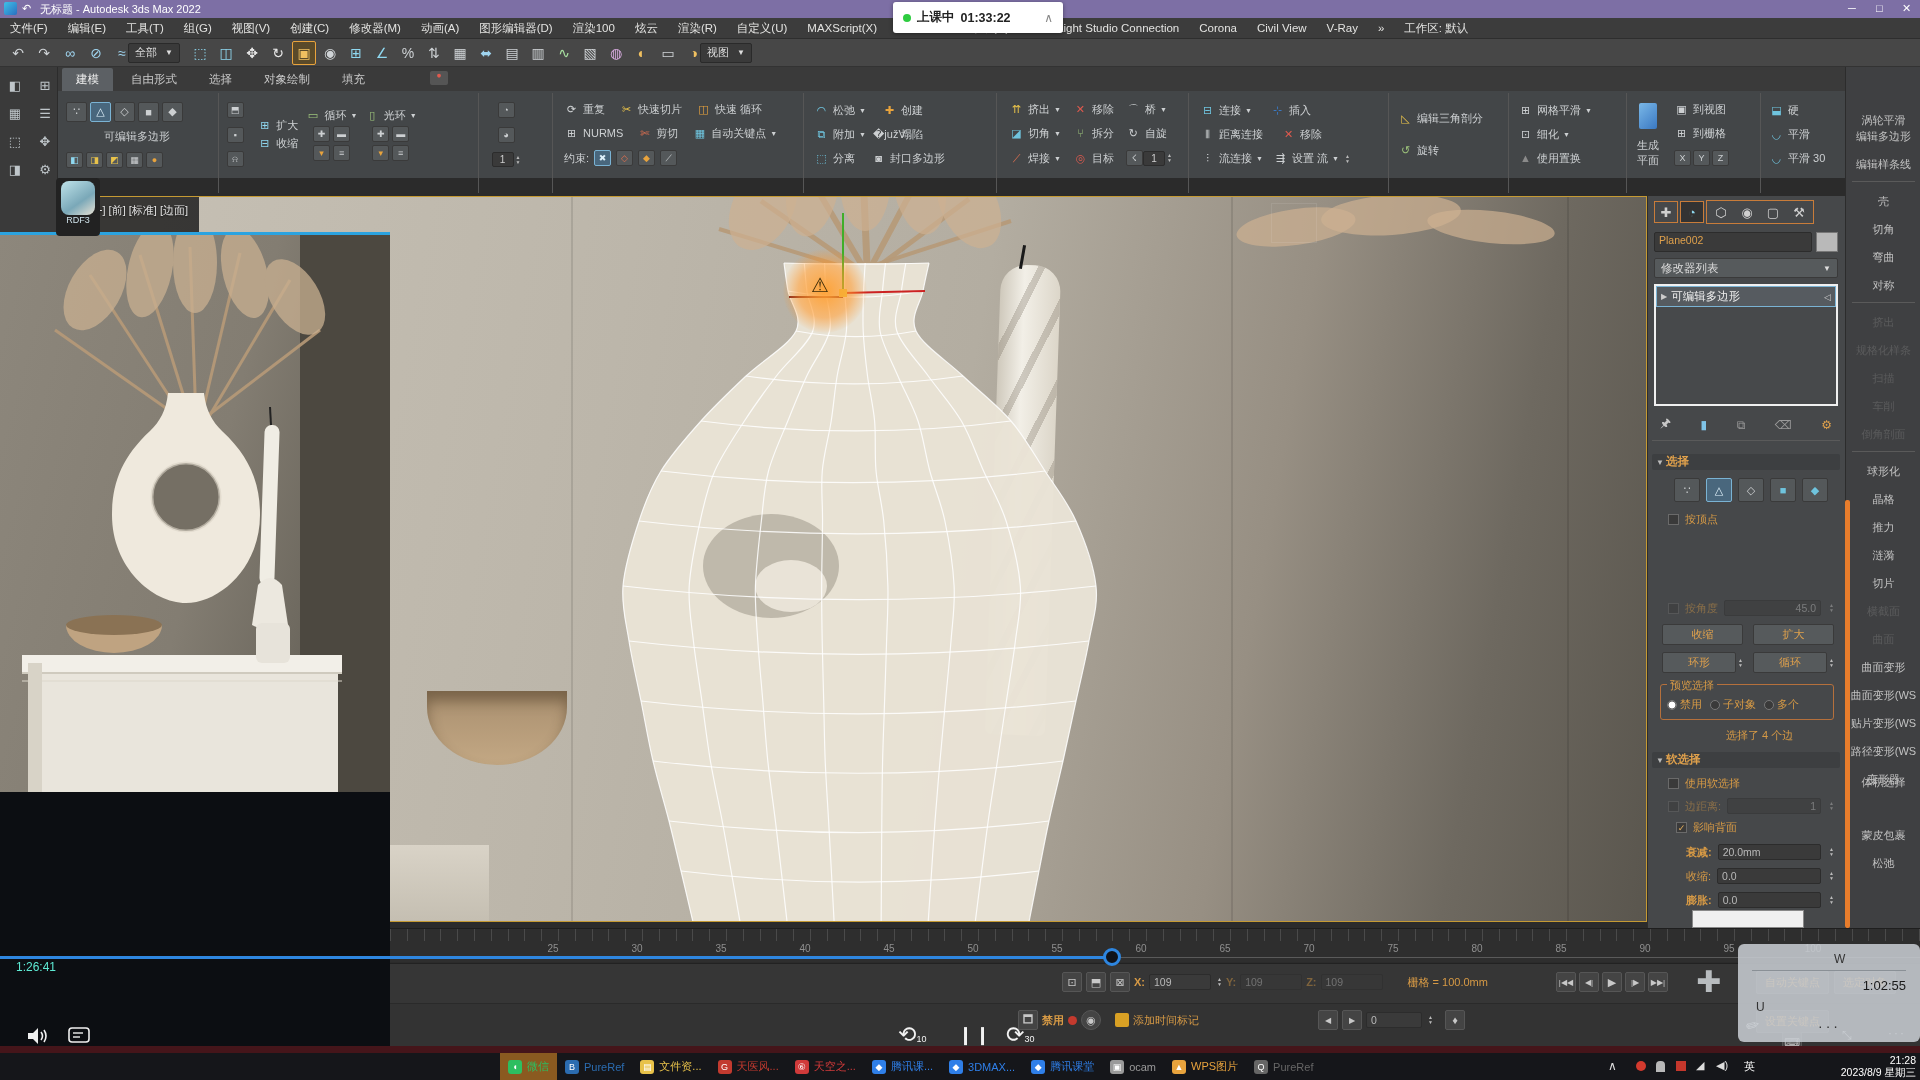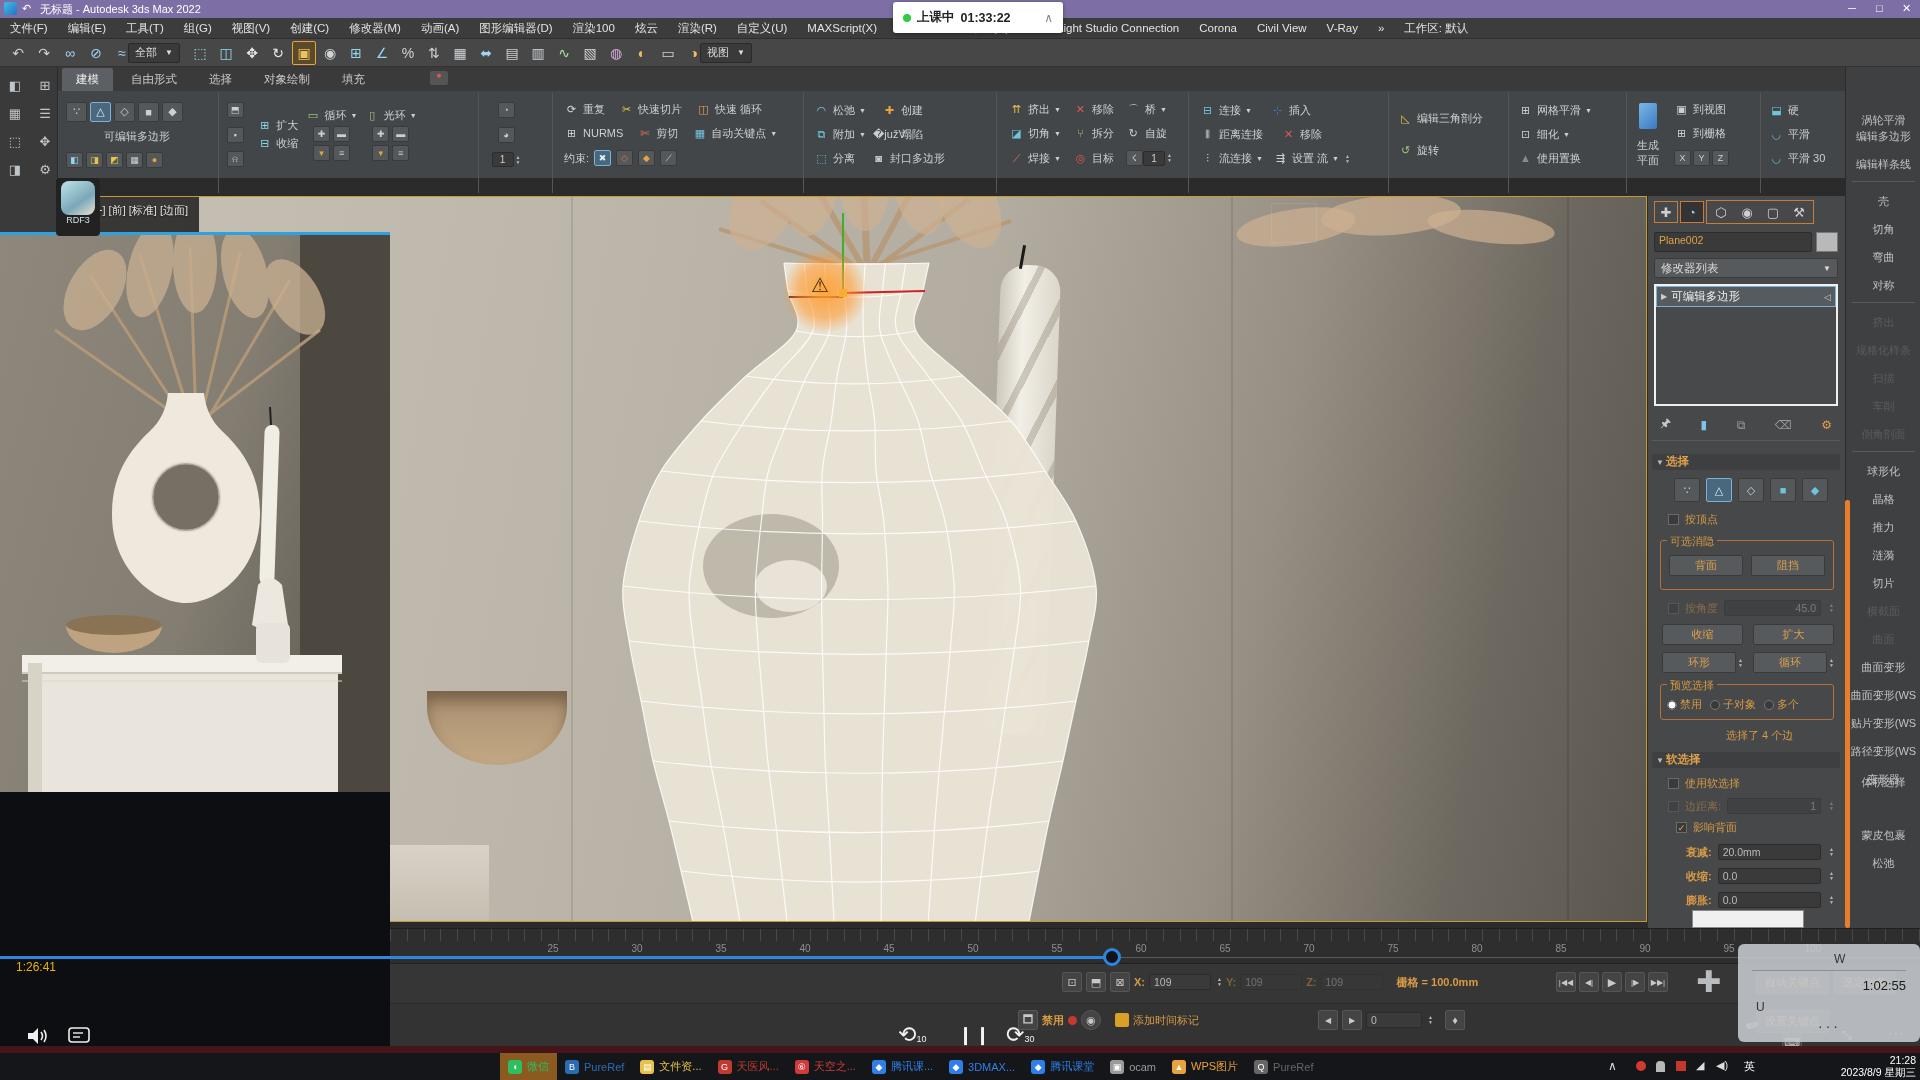--- a/index.html
+++ b/index.html
@@ -80,21 +80,21 @@
   .tick-label{position:absolute;top:14px;font-size:10px;color:#8f8f8f;transform:translateX(-50%)}
   #seek-line{left:0;top:956px;width:1112px;height:3px;background:#2e86e0;z-index:40}
   #seek-rest{left:1112px;top:957px;width:808px;height:1px;background:#5a5a5a;z-index:40}
   #seek-knob{left:1103px;top:948px;width:18px;height:18px;border-radius:50%;border:3px solid #2e86e0;background:#10131a;z-index:41}
   #status1{left:390px;top:963px;width:1530px;height:40px;background:#363636;border-top:1px solid #222}
   #status2{left:390px;top:1003px;width:1530px;height:43px;background:#333;border-top:1px solid #2a2a2a}
   .sbtn{background:#4c4c4c;border:1px solid #5e5e5e;border-radius:2px;color:#e0a14c;font-size:11px;padding:3px 8px;white-space:nowrap}
   .sicon{width:20px;height:20px;background:#444;border:1px solid #565656;border-radius:2px;display:flex;align-items:center;justify-content:center;font-size:11px;color:#c8c8c8}
   
   #black-left{left:0;top:792px;width:390px;height:261px;background:#0c0e12}
-  #elapsed{left:16px;top:960px;font-size:12px;color:#eab308;z-index:42}
+  #elapsed{left:16px;top:960px;font-size:12px;color:#5eead4;z-index:42}
   .pctl{color:#f2f2f2;z-index:42}
   #widget{left:1738px;top:944px;width:182px;height:98px;background:rgba(198,203,208,.88);border-radius:6px;z-index:45;color:#222}
   
   #redstrip{left:0;top:1046px;width:1920px;height:7px;background:#45151a}
   #taskbar{left:0;top:1053px;width:1920px;height:27px;background:#15161a;z-index:50}
   .tb-item{display:flex;align-items:center;gap:5px;height:27px;padding:0 8px;font-size:11px;color:#d2d2d2;white-space:nowrap}
   .tb-item.active{background:#8a5a20}
   .tb-ic{width:14px;height:14px;border-radius:3px;display:inline-flex;align-items:center;justify-content:center;font-size:9px;color:#fff}
   
   #pill{left:893px;top:2px;width:170px;height:31px;background:#fff;border-radius:3px;box-shadow:0 1px 4px rgba(0,0,0,.4);display:flex;align-items:center;gap:6px;padding:0 10px;color:#222;z-index:60}
@@ -694,27 +694,20 @@
     <span class="tile" style="width:26px;height:24px">∵</span>
         <span class="tile active" style="width:26px;height:24px">△</span>
         <span class="tile" style="width:26px;height:24px">◇</span>
         <span class="tile" style="width: 26px; height: 24px; color: rgb(111, 196, 222);">■</span>
         <span class="tile" style="width: 26px; height: 24px; color: rgb(111, 196, 222);">◆</span>
       </div>
     <div class="ab r" style="left:20px;top:316px;gap:6px">
       <span class="checkbox"></span>
       <span class="olabel">按顶点</span>
     </div>
-    <div class="group" style="left:12px;top:344px;width:174px;height:50px">
-      <span class="legend olabel">可选消隐</span>
-      <div class="r" style="gap:8px;padding:14px 8px 0">
-        <span class="cbtn" style="flex:1">背面</span>
-        <span class="cbtn" style="flex:1">阻挡</span>
-      </div>
-    </div>
     <div class="ab r dim" style="left:20px;top:404px;gap:6px;width:166px">
       <span class="checkbox"></span>
       <span class="olabel">按角度</span>
       <span class="vfield" style="flex:1;text-align:right">45.0</span>
       <span class="spin">
           <span>▲</span>
           <span>▼</span>
         </span>
     </div>
     <div class="ab r" style="left:14px;top:428px;gap:10px;width:172px">
@@ -778,21 +771,21 @@
     </div>
     <div class="ab r" style="left:38px;top:648px;gap:6px;width:148px">
       <span class="olabel" style="font-weight:bold">衰减:</span>
       <span class="vfield" style="flex:1">20.0mm</span>
       <span class="spin">
           <span>▲</span>
           <span>▼</span>
         </span>
     </div>
     <div class="ab r" style="left:38px;top:672px;gap:6px;width:148px">
-      <span class="olabel" style="font-weight:bold">收缩:</span>
+      <span class="olabel" style="font-weight:normal">收缩:</span>
       <span class="vfield" style="flex:1">0.0</span>
       <span class="spin">
           <span>▲</span>
           <span>▼</span>
         </span>
     </div>
     <div class="ab r" style="left:38px;top:696px;gap:6px;width:148px">
       <span class="olabel" style="font-weight:bold">膨胀:</span>
       <span class="vfield" style="flex:1">0.0</span>
       <span class="spin">
@@ -866,21 +859,21 @@
       <span class="olabel" style="font-weight:bold">X:</span>
       <span class="vfield" style="width:62px">109</span>
       <span class="spin">
           <span>▲</span>
           <span>▼</span>
         </span>
       <span class="olabel dim" style="font-weight:bold">Y:</span>
       <span class="vfield dim" style="width:62px">109</span>
       <span class="olabel dim" style="font-weight:bold">Z:</span>
       <span class="vfield dim" style="width:62px">109</span>
-      <span class="olabel" style="margin-left:10px;font-weight:bold">栅格 = 100.0mm</span>
+      <span class="olabel" style="margin-left:21px;font-weight:normal">栅格 = 100.0mm</span>
     </div>
     <div class="r" style="position:absolute;left:1166px;top:8px;gap:3px">
       <span class="sicon" style="font-size:8px">|◀◀</span>
       <span class="sicon" style="font-size:8px">◀|</span>
       <span class="sicon">▶</span>
       <span class="sicon" style="font-size:8px">|▶</span>
       <span class="sicon" style="font-size:8px">▶▶|</span>
     </div>
     <span class="ab" style="left:1306px;top:0;font-size:30px;color:#b8bcbf">✚</span>
     <span class="sbtn ab" style="left:1366px;top:7px">自动关键点</span>

